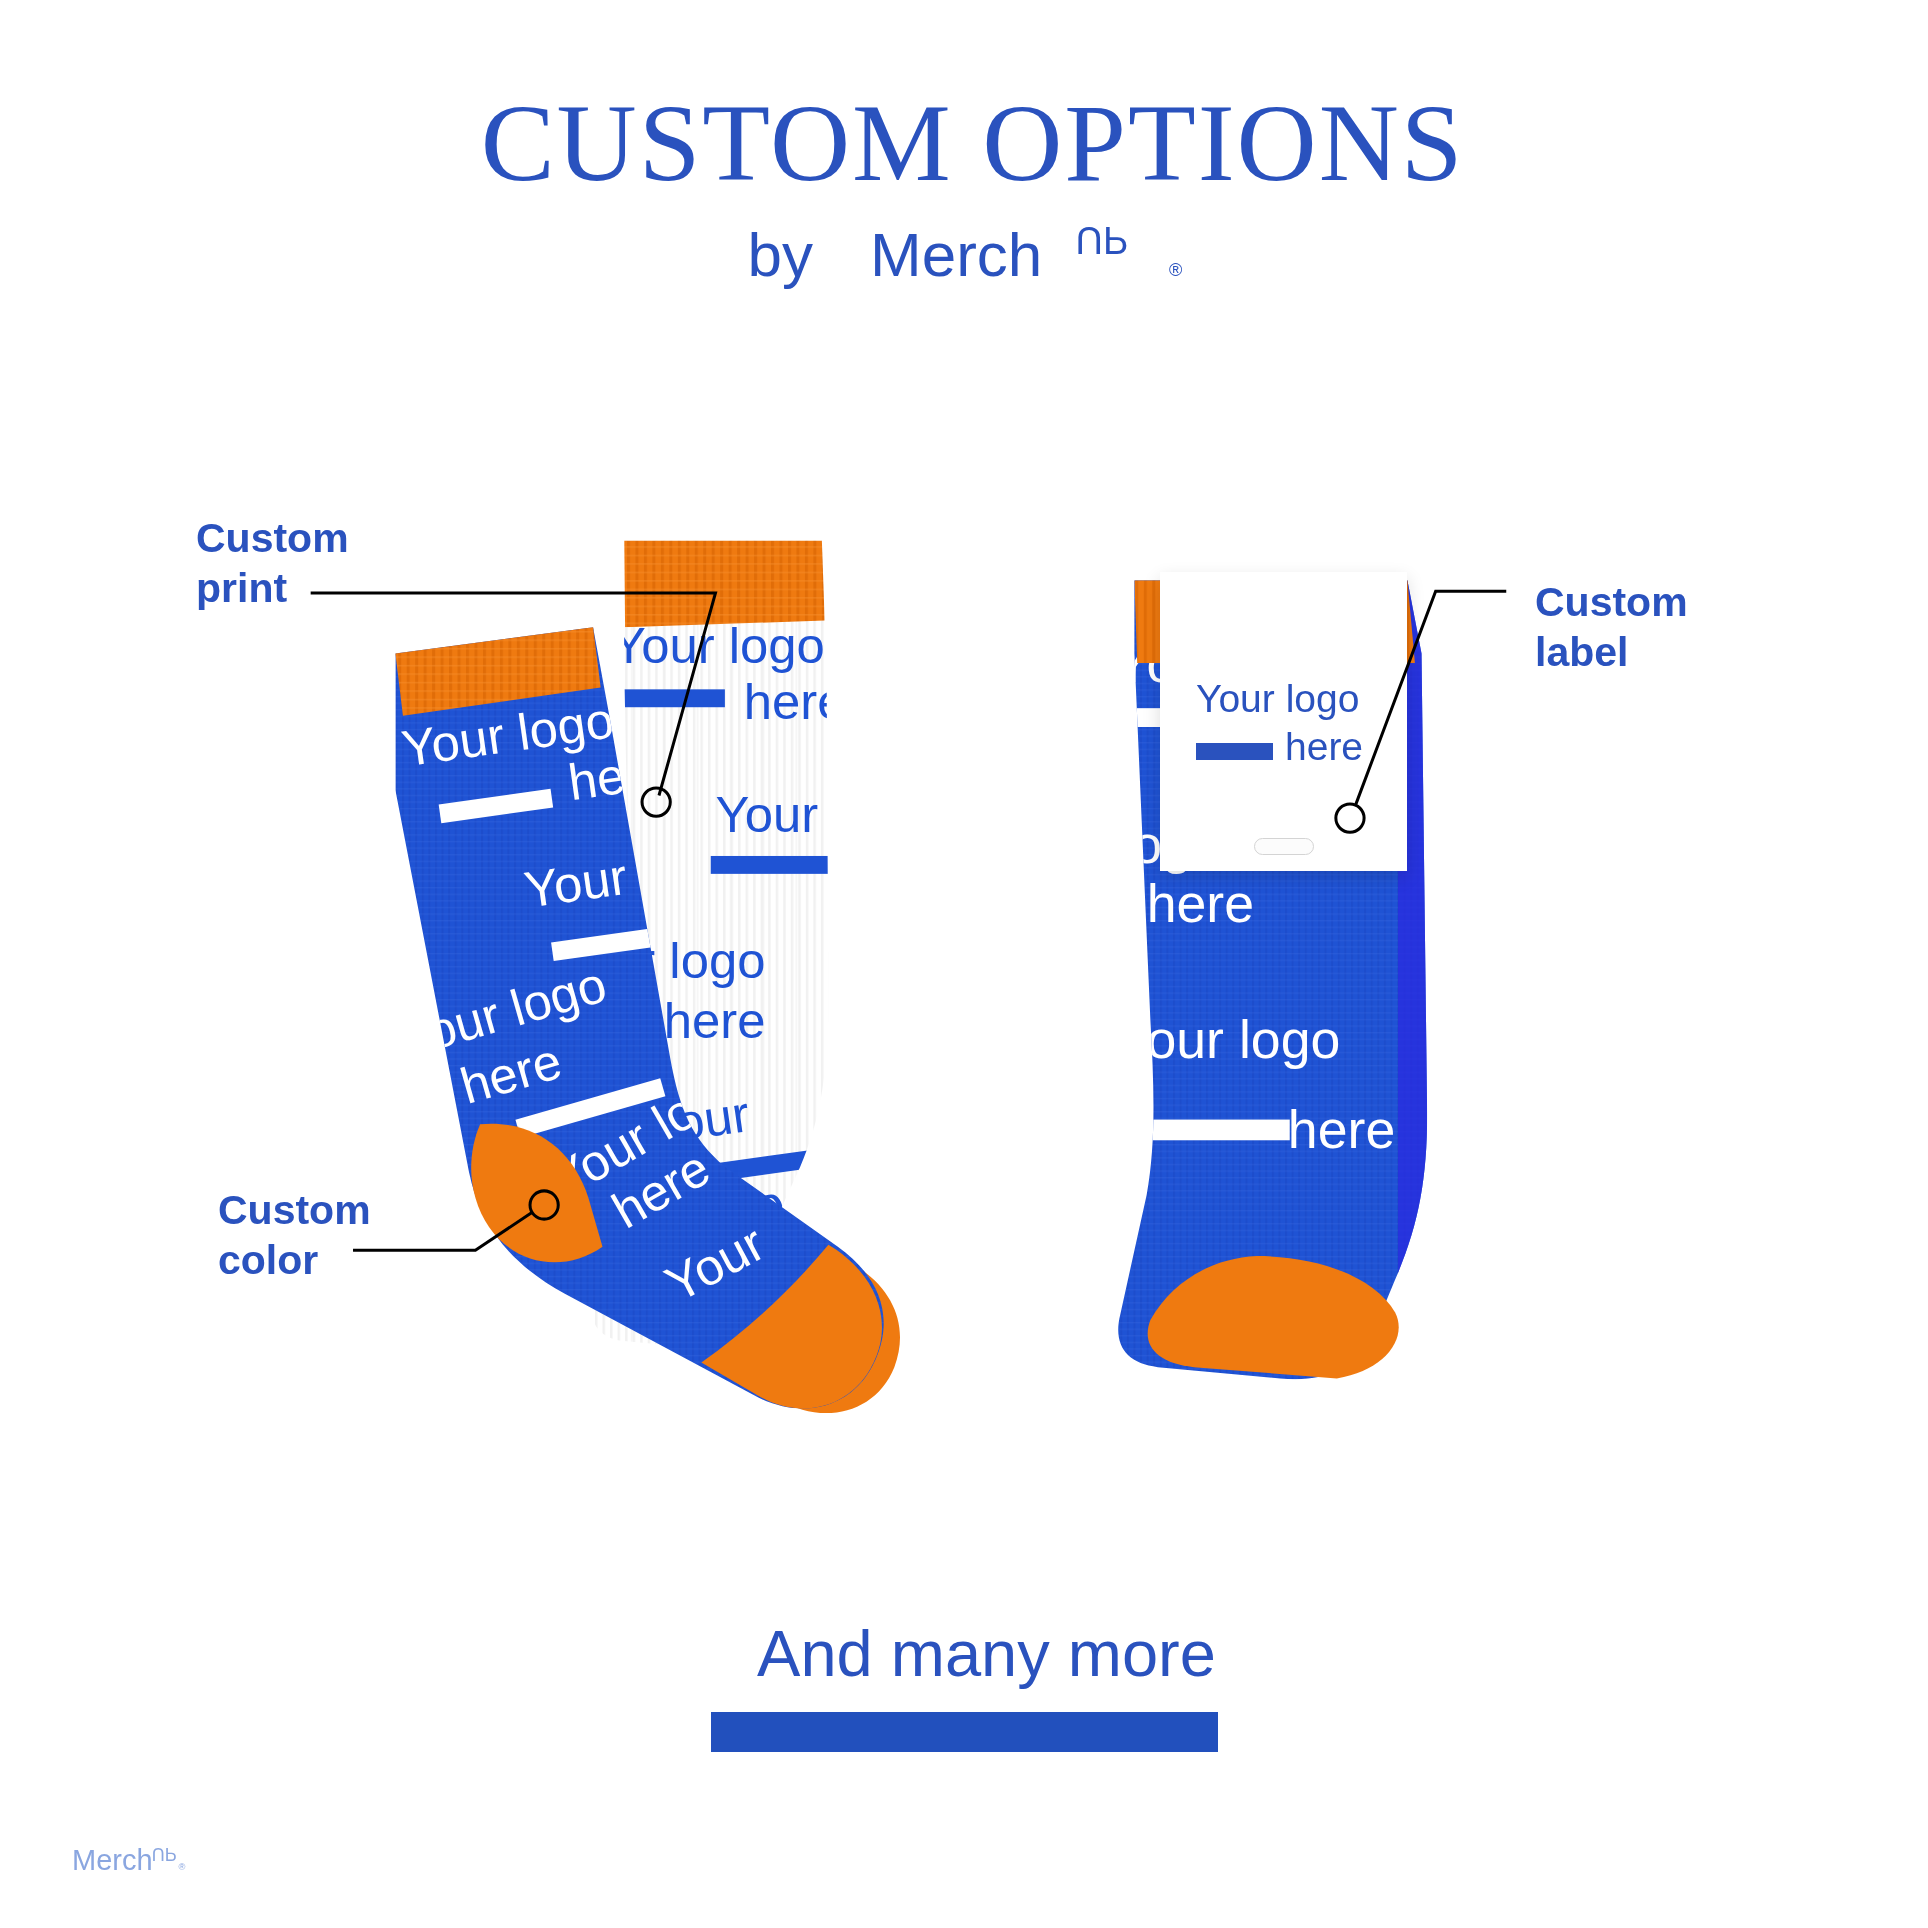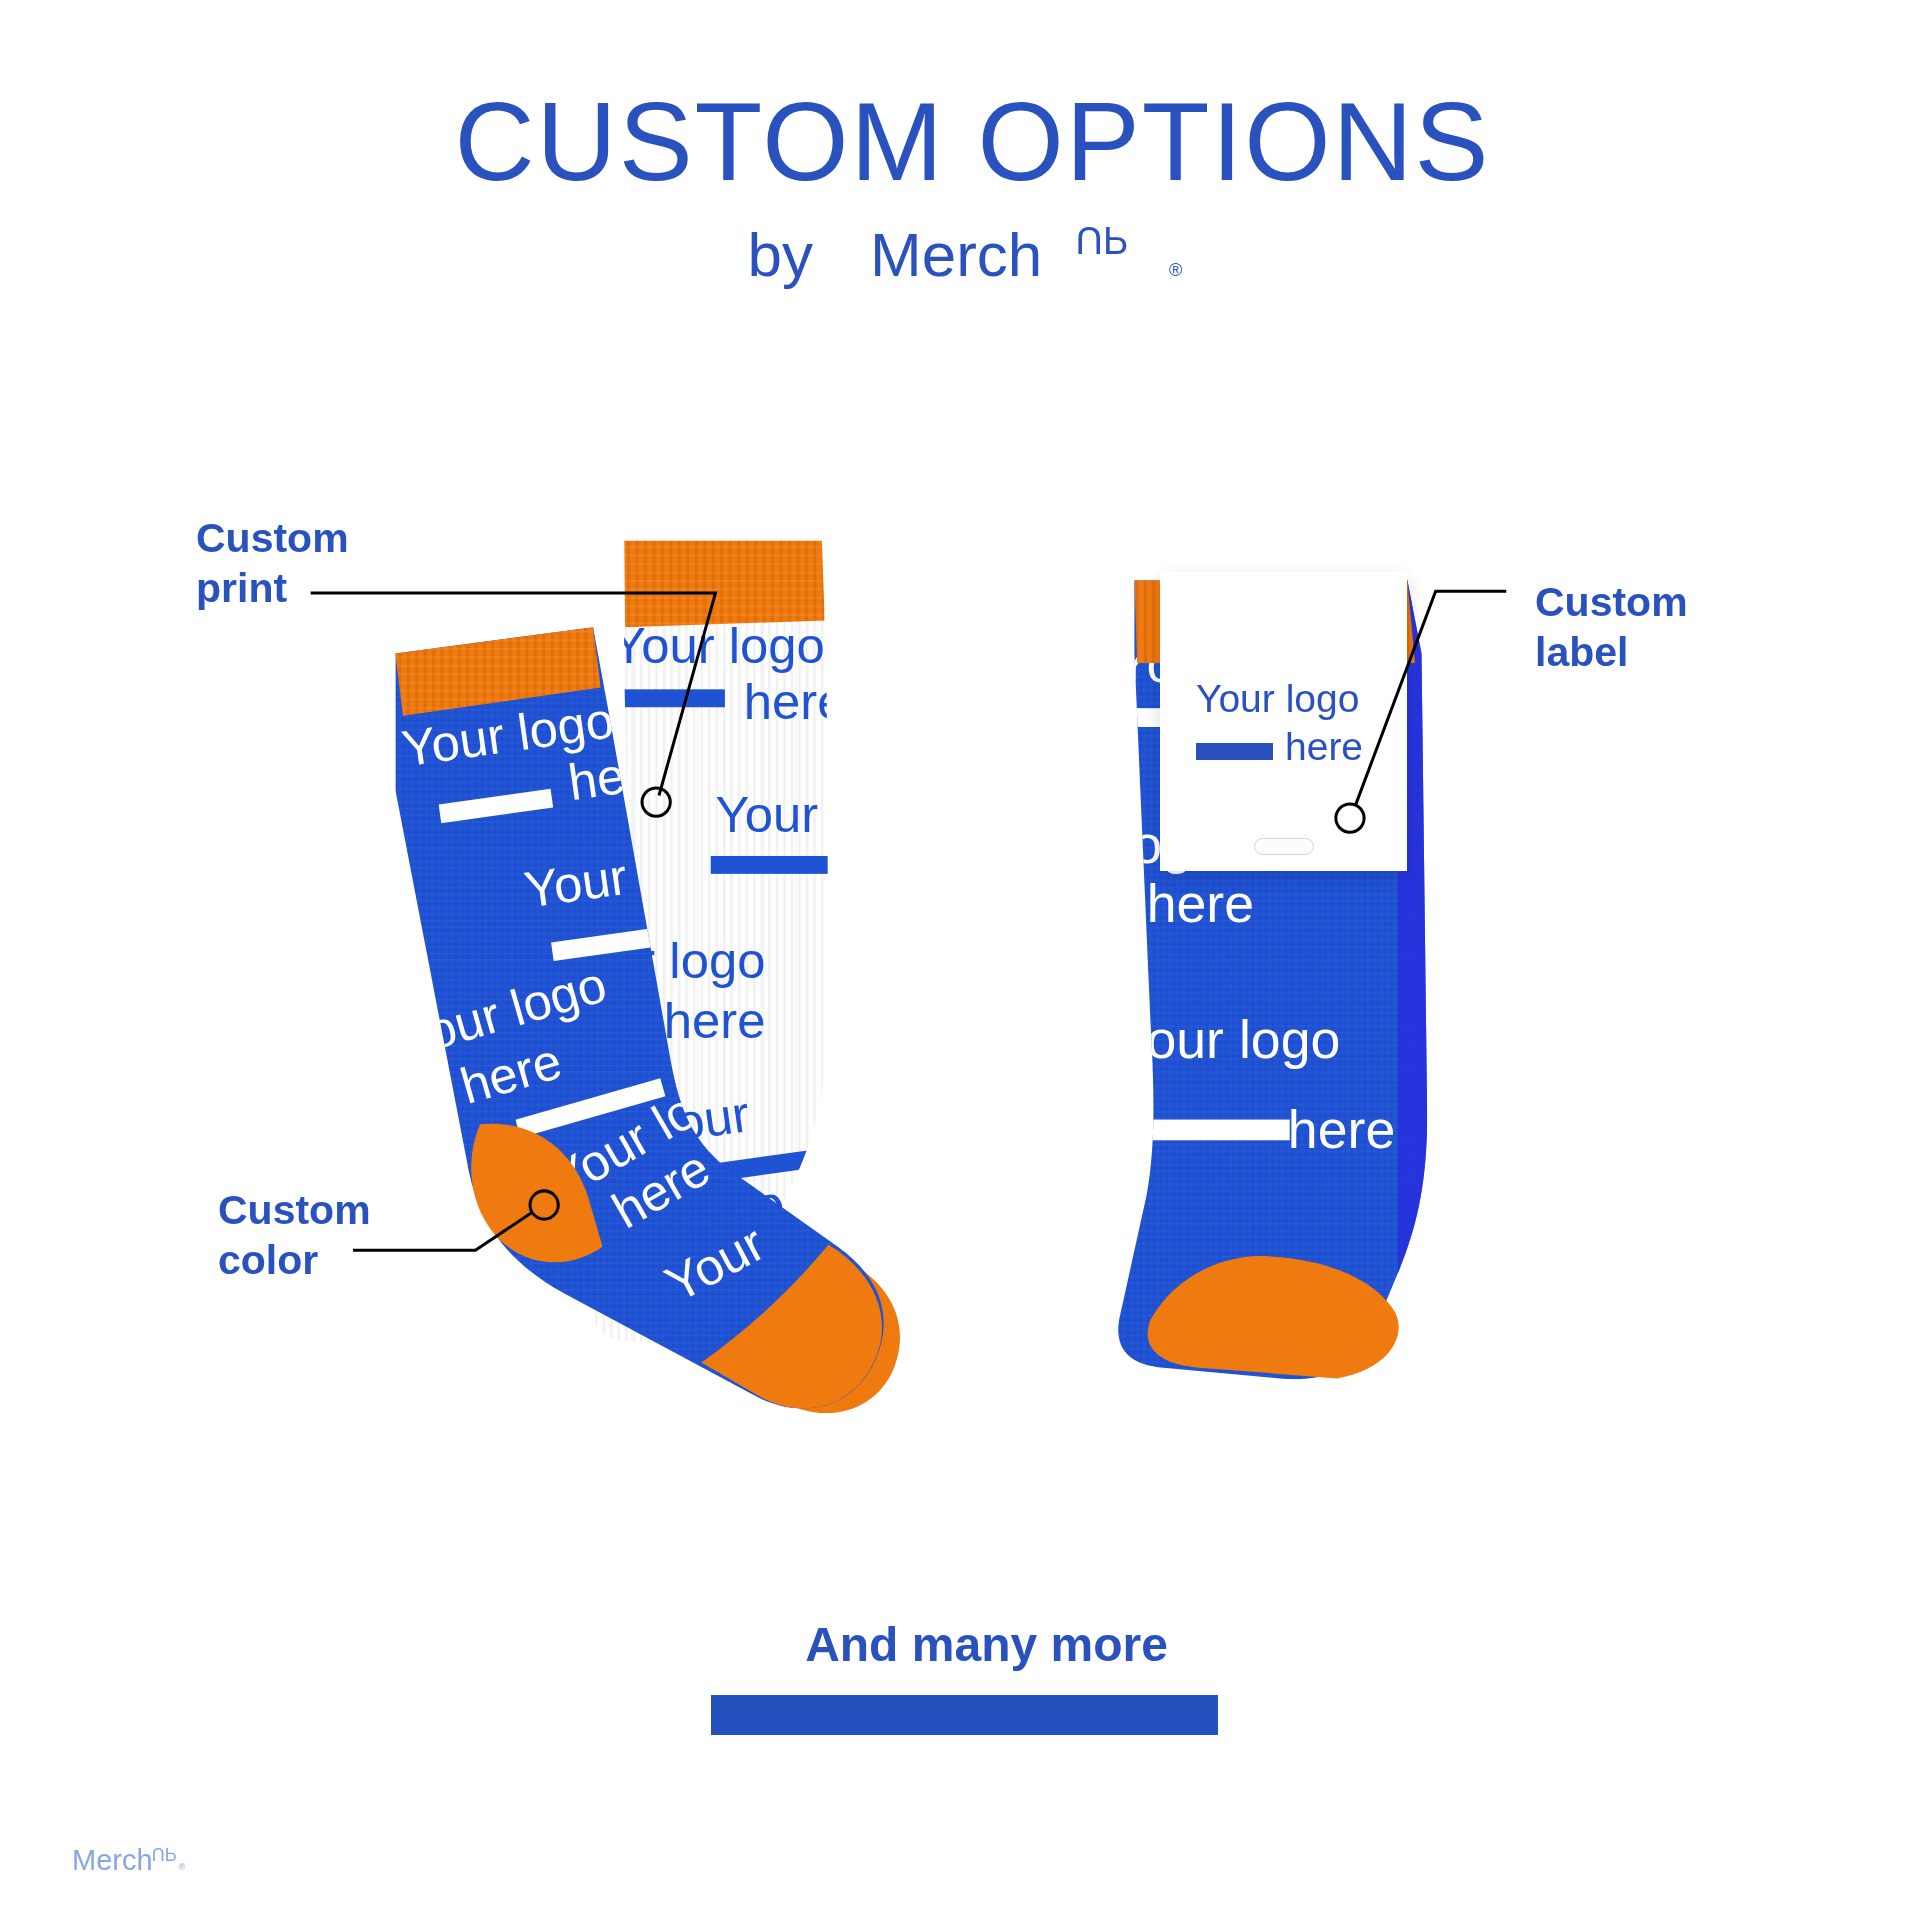--- a/index.html
+++ b/index.html
@@ -10,21 +10,21 @@
     overflow:hidden;
     position:relative;
   }
   .stage{position:absolute;inset:0;}
 
   
   .header{
     position:absolute;top:87px;left:0;width:1928px;text-align:center;
   }
   .title{
-    font-family:Liberation Sans, sans-serif;
+    font-family:Liberation Serif, serif;
     font-size:111px;
     letter-spacing:1.9px;
     font-weight:400;
     color:#2a52be;
     line-height:1.0;
     margin:0;
     white-space:nowrap;
     padding-left:17px;
   }
   .subtitle-row{
@@ -86,21 +86,21 @@
   .tag-slot{
     position:absolute;width:58px;height:15px;border:1.9px solid #d4d4d4;
     border-radius:8.5px;background:#fcfcfc;
   }
 
   
   .footer{
     position:absolute;left:0;top:1621px;width:1928px;text-align:center;
   }
   .footer-text{
-    font-size:48px;color:#2a52be;font-weight:700;letter-spacing:0px;
+    font-size:65px;color:#2a52be;font-weight:400;letter-spacing:0px;
     line-height:1;
     padding-left:45px;
   }
   .footer-bar{
     margin:26px auto 0 auto;
     width:507px;height:40px;background:#2250bd;
   }
 
   
   .watermark{

